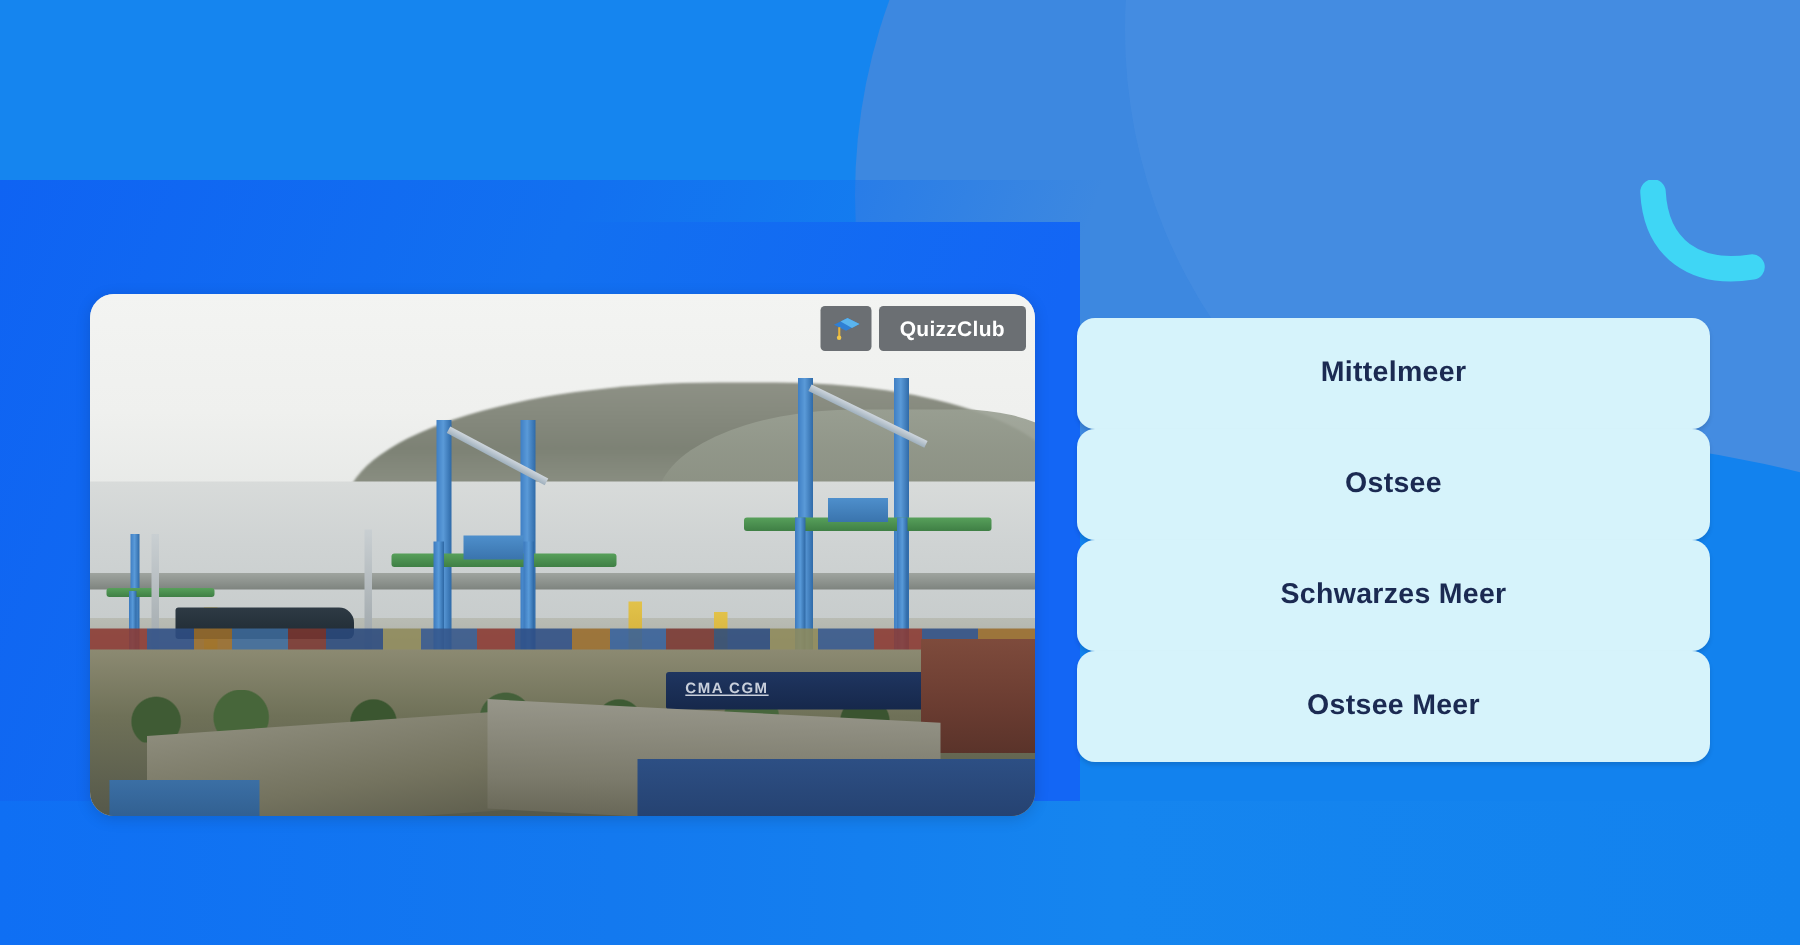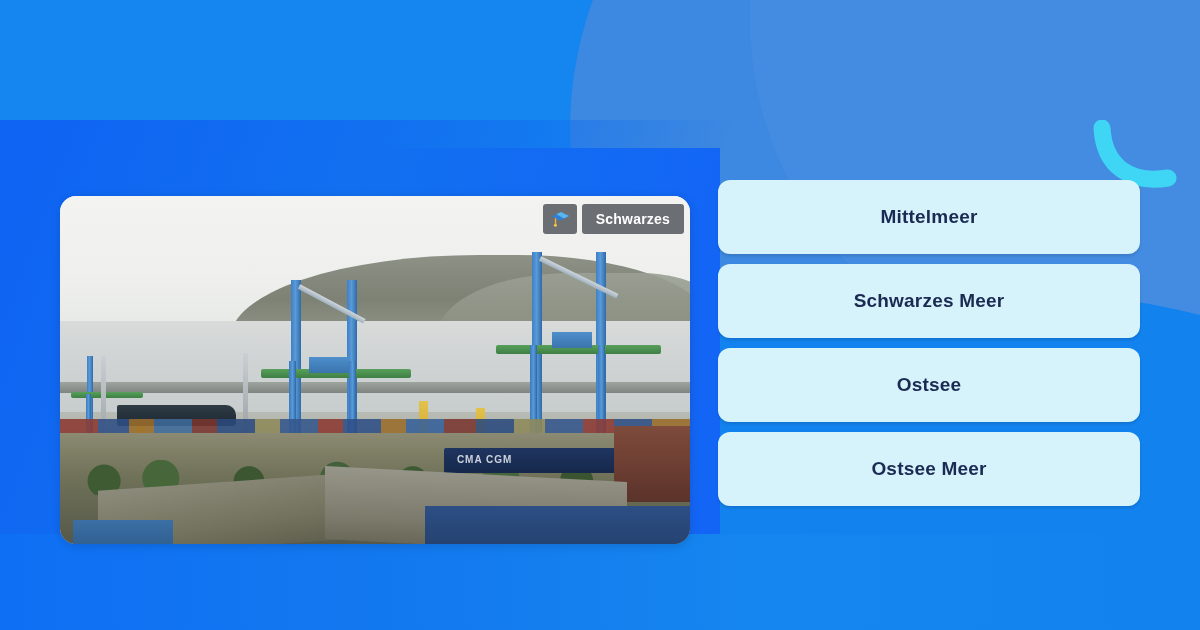--- a/index.html
+++ b/index.html
@@ -154,20 +154,21 @@
   }
   .cmacgm-band {
     position: absolute; left:61%; top:72.5%; width:30%; height:7%;
     background: linear-gradient(180deg,#1f3560 0%, #16284b 100%);
     border-radius: 2px;
   }
   .cmacgm-text {
     position:absolute; left:63%; top:74%;
     color:#e8ecf3; font-size:10px; font-weight:700; letter-spacing:1px;
     opacity:.85;
+    text-decoration:underline;
   }
   .rustbox {
     position:absolute; left:88%; top:66%; width:12%; height:22%;
     background: linear-gradient(180deg,#7e4b3c 0%, #6a3c31 60%, #5a332a 100%);
   }
   .trees {
     position:absolute; left:0; top:76%; width:100%; height:10%;
     background:
       radial-gradient(circle at 7% 60%, #3f5b34 0 16px, transparent 17px),
       radial-gradient(circle at 16% 52%, #47663a 0 18px, transparent 19px),
@@ -247,24 +248,23 @@
     border-radius: 3px;
     color: #ffffff;
     font-size: 14px; font-weight: 700;
     display: flex; align-items: center;
     letter-spacing: .2px;
   }
 
   
   .answers {
     position: absolute;
-    left: 718px; top: 180px;
+    left: 718px; top: 212px;
     width: 422px;
     display: flex; flex-direction: column;
-    gap: 10px;
     z-index: 6;
   }
   .answer {
     height: 74px;
     background: #d6f3fb;
     border-radius: 12px;
     display: flex; align-items: center; justify-content: center;
     color: #1b2a52;
     font-size: 19px;
     font-weight: 700;
@@ -351,33 +351,33 @@
 
     <div class="watermark">
       <div class="wm-badge">
         <svg width="20" height="18" viewBox="0 0 20 18" xmlns="http://www.w3.org/2000/svg">
           <path d="M2 6.5 L11 2 L19 6 L10 10.5 Z" fill="#2f7fd4"></path>
           <path d="M11 2 L19 6 L14 8.6 L6.4 4.3 Z" fill="#5ab4ee"></path>
           <path d="M5.5 8.2 L5.5 14.5" stroke="#e8b43a" stroke-width="1.4" fill="none"></path>
           <circle cx="5.4" cy="15.2" r="1.5" fill="#f0c64b"></circle>
         </svg>
       </div>
-      <div class="wm-label">Schwarzes</div>
+      <div class="wm-label">QuizzClub</div>
     </div>
   </div>
 
   <div class="answers">
     <div class="answer">
       <span>Mittelmeer</span>
     </div>
     <div class="answer">
+      <span>Ostsee</span>
+
+    </div>
+    <div class="answer">
       <span>Schwarzes Meer</span>
-    </div>
-    <div class="answer">
-      <span>Ostsee</span>
-
     </div>
     <div class="answer">
       <span>Ostsee Meer</span>
     </div>
   </div>
 
 </div>
 
 </body></html>

